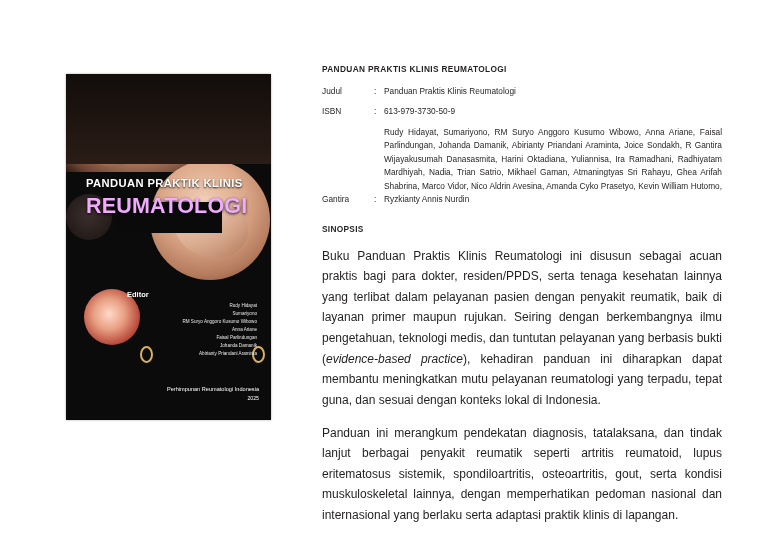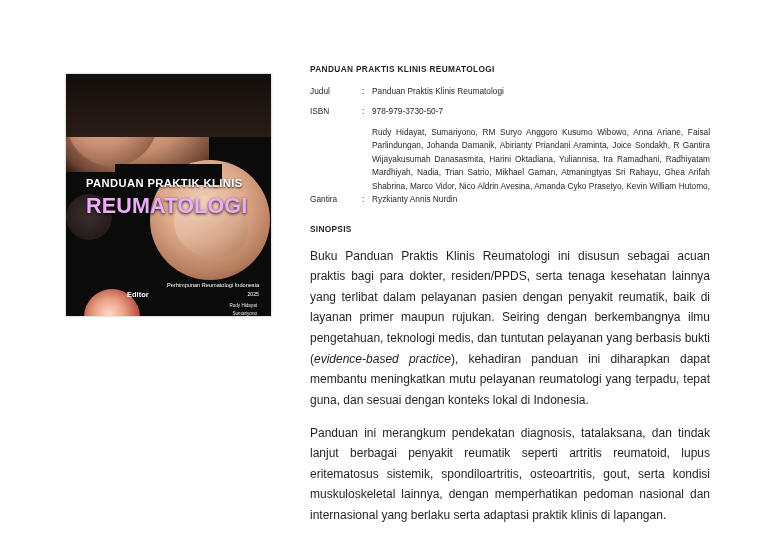--- a/index.html
+++ b/index.html
@@ -20,21 +20,21 @@
     height: 543px;
     background: #ffffff;
   }
 
   
   .cover-wrap {
     position: absolute;
     left: 66px;
     top: 74px;
     width: 205px;
-    height: 242px;
+    height: 346px;
   }
   .cover {
     position: relative;
     width: 100%;
     height: 100%;
     background: #0b0b0c;
     overflow: hidden;
     box-shadow: 0 0 2px rgba(0,0,0,0.35);
   }
   
@@ -148,21 +148,21 @@
     color: #ffffff;
     font-size: 5.6px;
     line-height: 1.6;
     z-index: 5;
   }
   .cover-year { display:block; font-size:5.2px; }
 
   
   .content {
     position: absolute;
-    left: 310px;
+    left: 322px;
     top: 64px;
     width: 400px;
   }
   .doc-title {
     font-size: 8.3px;
     font-weight: 700;
     letter-spacing: 0.35px;
     color: #231f20;
     margin-bottom: 11px;
   }
@@ -238,21 +238,21 @@
 
     <div class="meta-row">
       <div class="meta-label">Judul</div>
       <div class="meta-colon">:</div>
       <div class="meta-value">Panduan Praktis Klinis Reumatologi</div>
     </div>
 
     <div class="meta-row">
       <div class="meta-label">ISBN</div>
       <div class="meta-colon">:</div>
-      <div class="meta-value">978-979-3730-50-7</div>
+      <div class="meta-value">613-979-3730-50-9</div>
     </div>
 
     <div class="meta-row">
       <div class="meta-label">Gantira</div>
       <div class="meta-colon">:</div>
       <div class="meta-value">Rudy Hidayat, Sumariyono, RM Suryo Anggoro Kusumo Wibowo, Anna Ariane, Faisal Parlindungan, Johanda Damanik, Abirianty Priandani Araminta, Joice Sondakh, R Gantira Wijayakusumah Danasasmita, Harini Oktadiana, Yuliannisa, Ira Ramadhani, Radhiyatam Mardhiyah, Nadia, Trian Satrio, Mikhael Gaman, Atmaningtyas Sri Rahayu, Ghea Arifah Shabrina, Marco Vidor, Nico Aldrin Avesina, Amanda Cyko Prasetyo, Kevin William Hutomo, Ryzkianty Annis Nurdin</div>
     </div>
 
     <div class="section-head">SINOPSIS</div>
 

